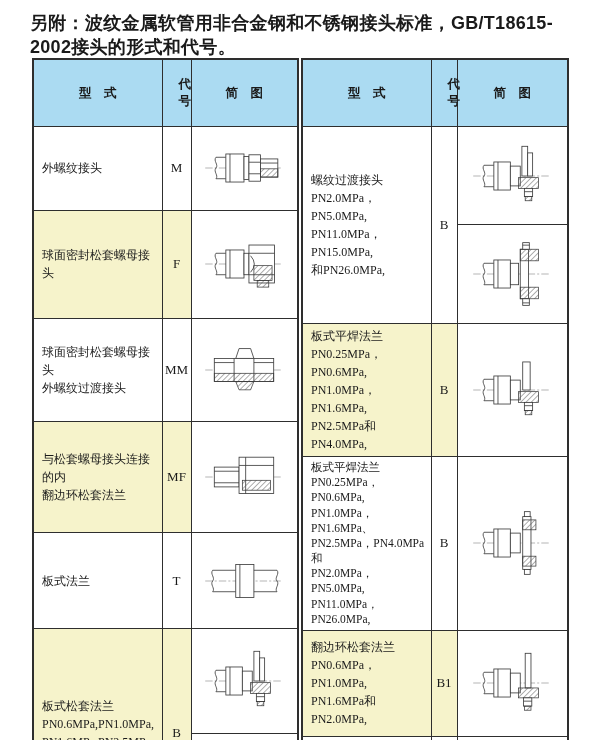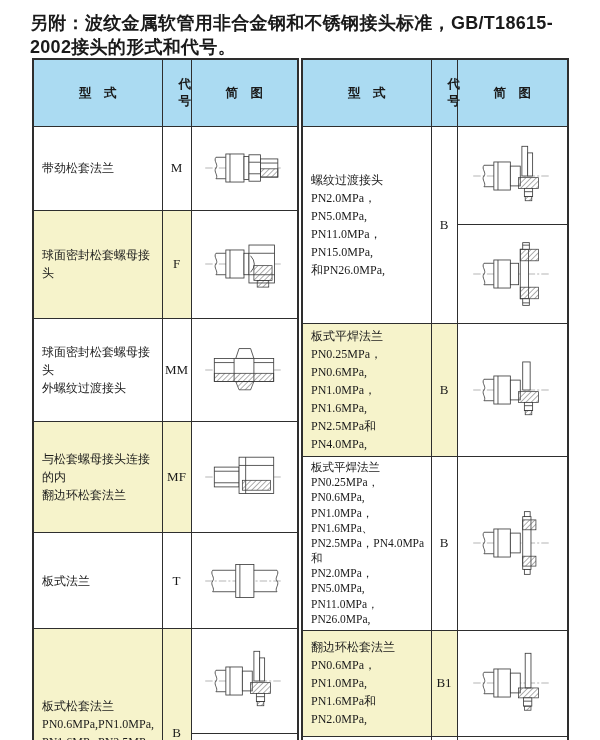--- a/index.html
+++ b/index.html
@@ -56,21 +56,21 @@
       </colgroup>
     <thead>
       <tr>
         <th>型　式</th>
         <th>代号</th>
         <th>简　图</th>
       </tr>
     </thead>
     <tbody>
       <tr style="height:72px">
-        <td class="lbl">带劲松套法兰</td>
+        <td class="lbl">外螺纹接头</td>
         <td class="code">M</td>
         <td class="diag">
             <svg viewBox="0 0 100 80" width="96" height="66">
               <defs>
                 <pattern id="h1" width="4.5" height="4.5" patternTransform="rotate(45)" patternUnits="userSpaceOnUse">
                   <line x1="0" y1="0" x2="0" y2="4.5" stroke="#5a5a5a" stroke-width="1.2"></line>
                 </pattern>
               </defs>
               <line x1="3" y1="40" x2="97" y2="40" stroke="#808080" stroke-width="0.7" stroke-dasharray="9 2.5 2.5 2.5"></line>
               <line x1="16" y1="27" x2="28" y2="27" stroke="#3a3a3a" stroke-width="1"></line>

